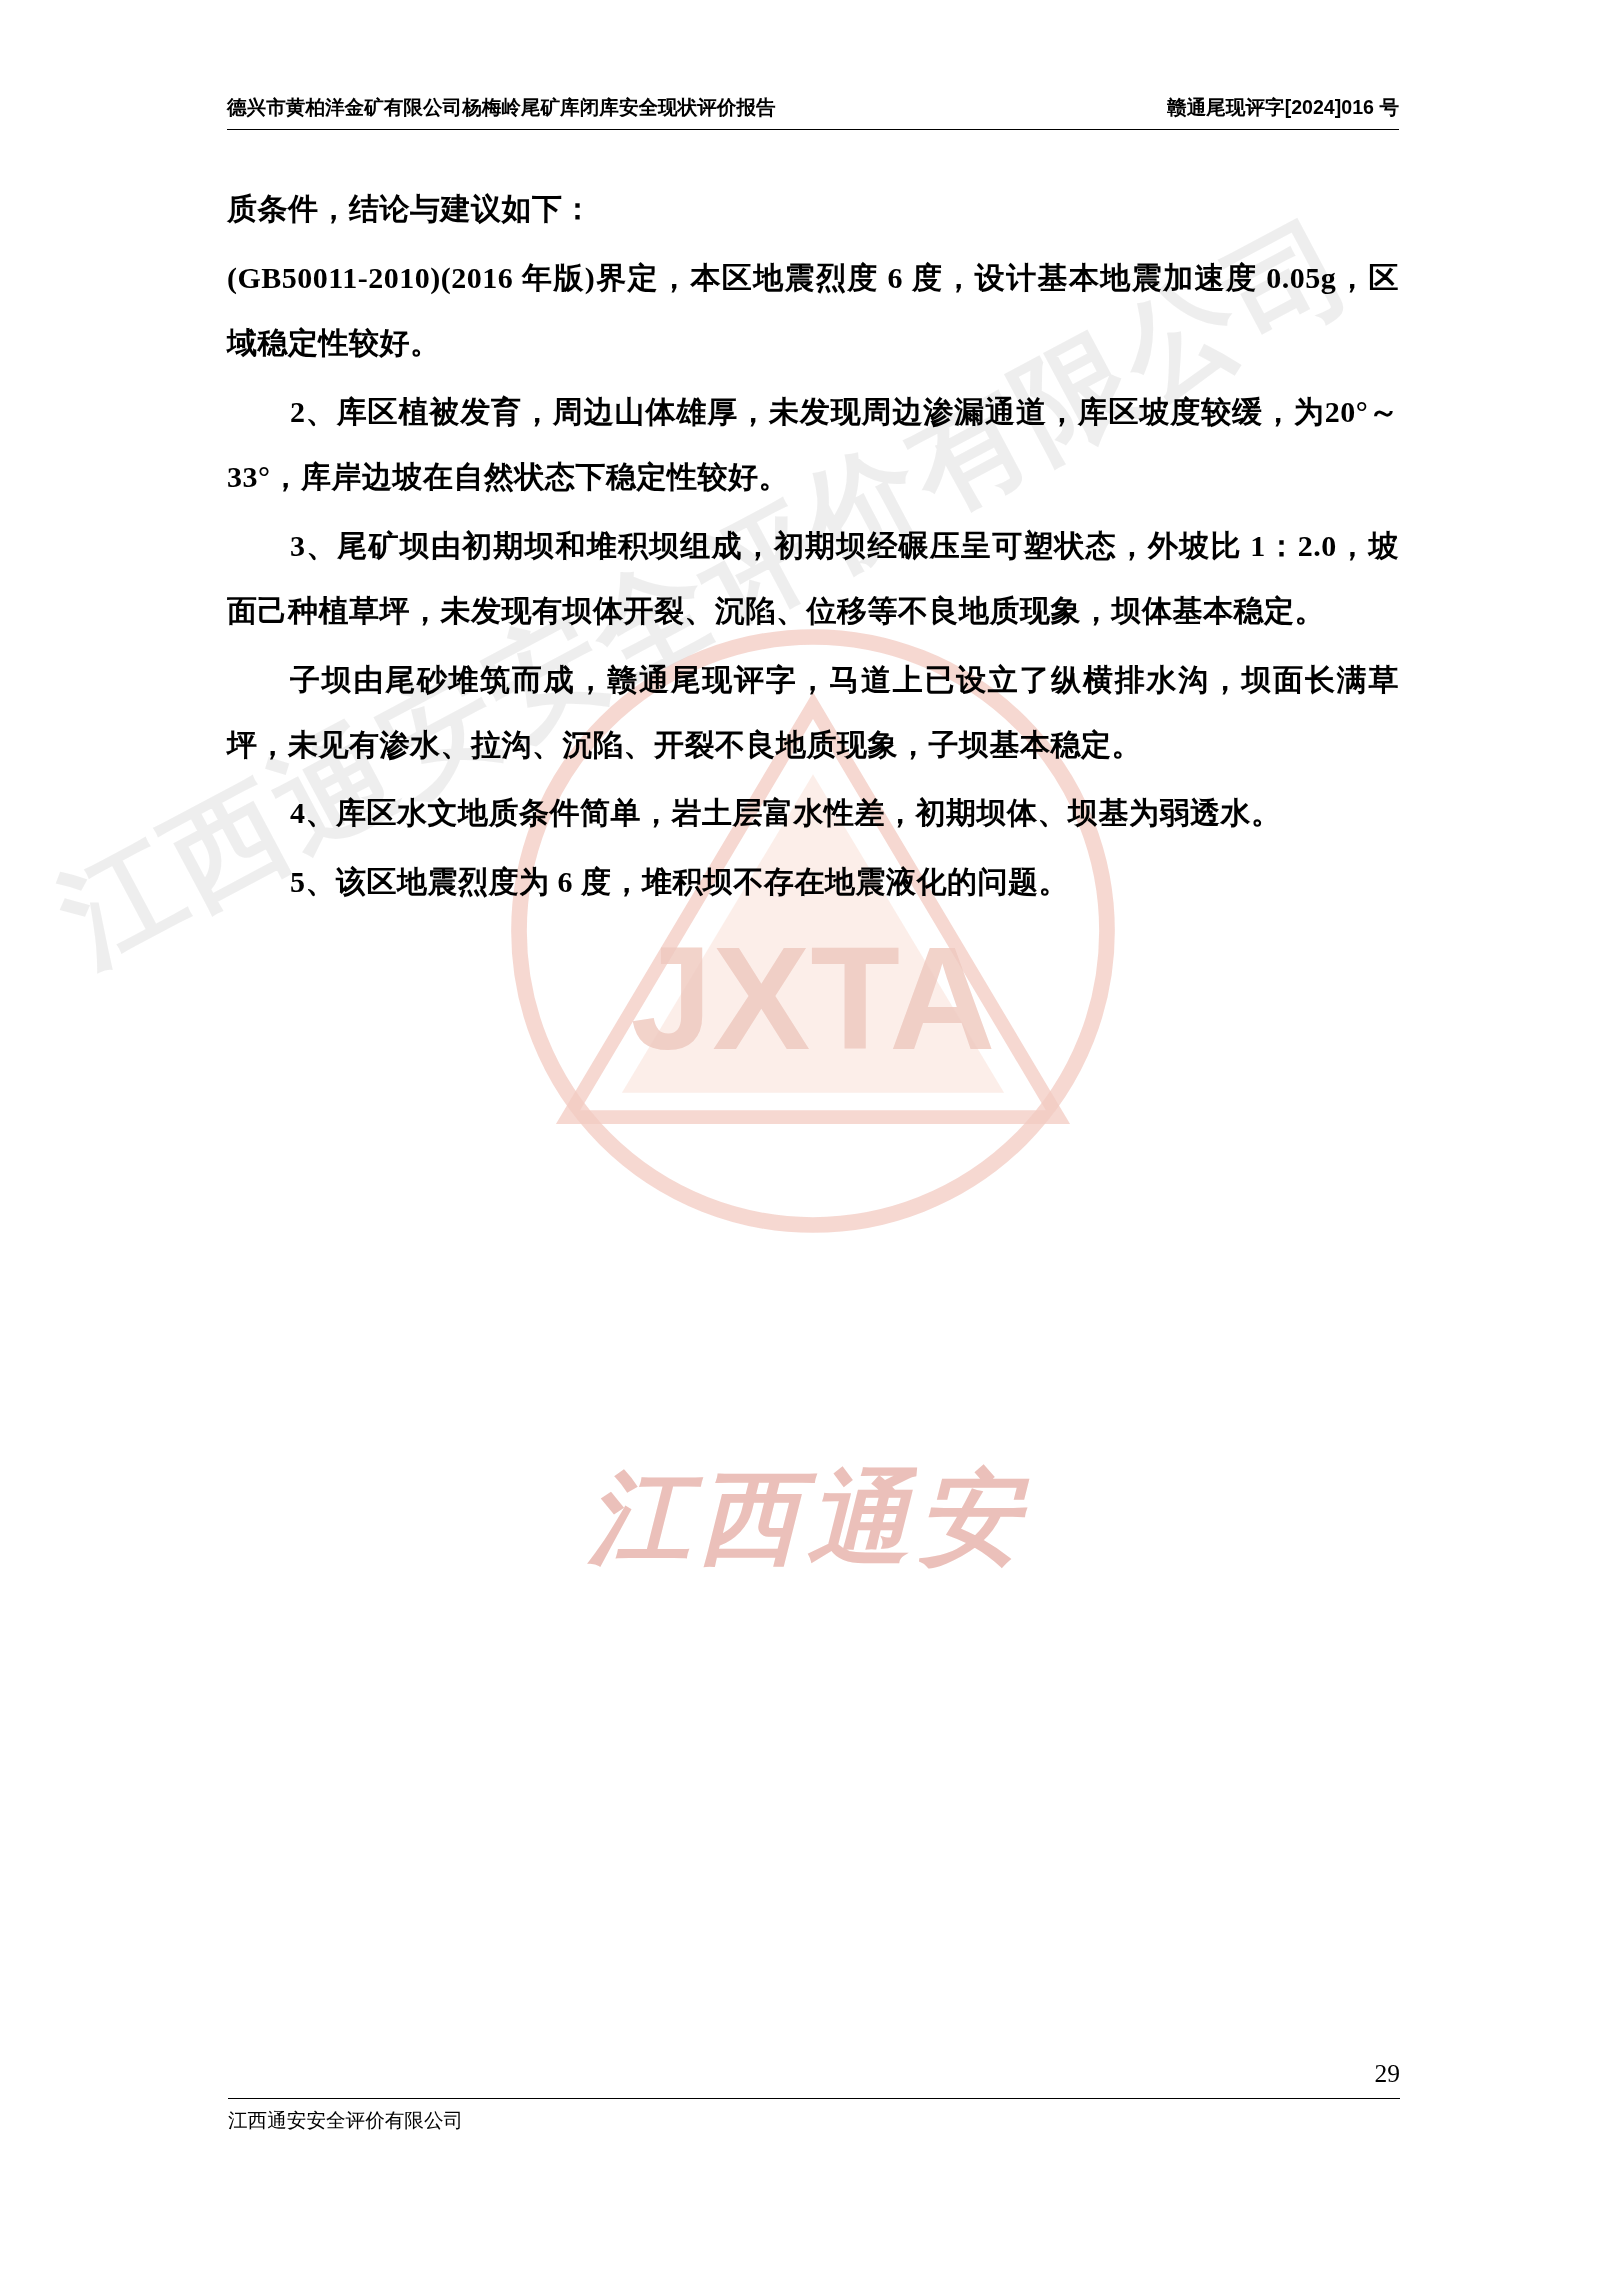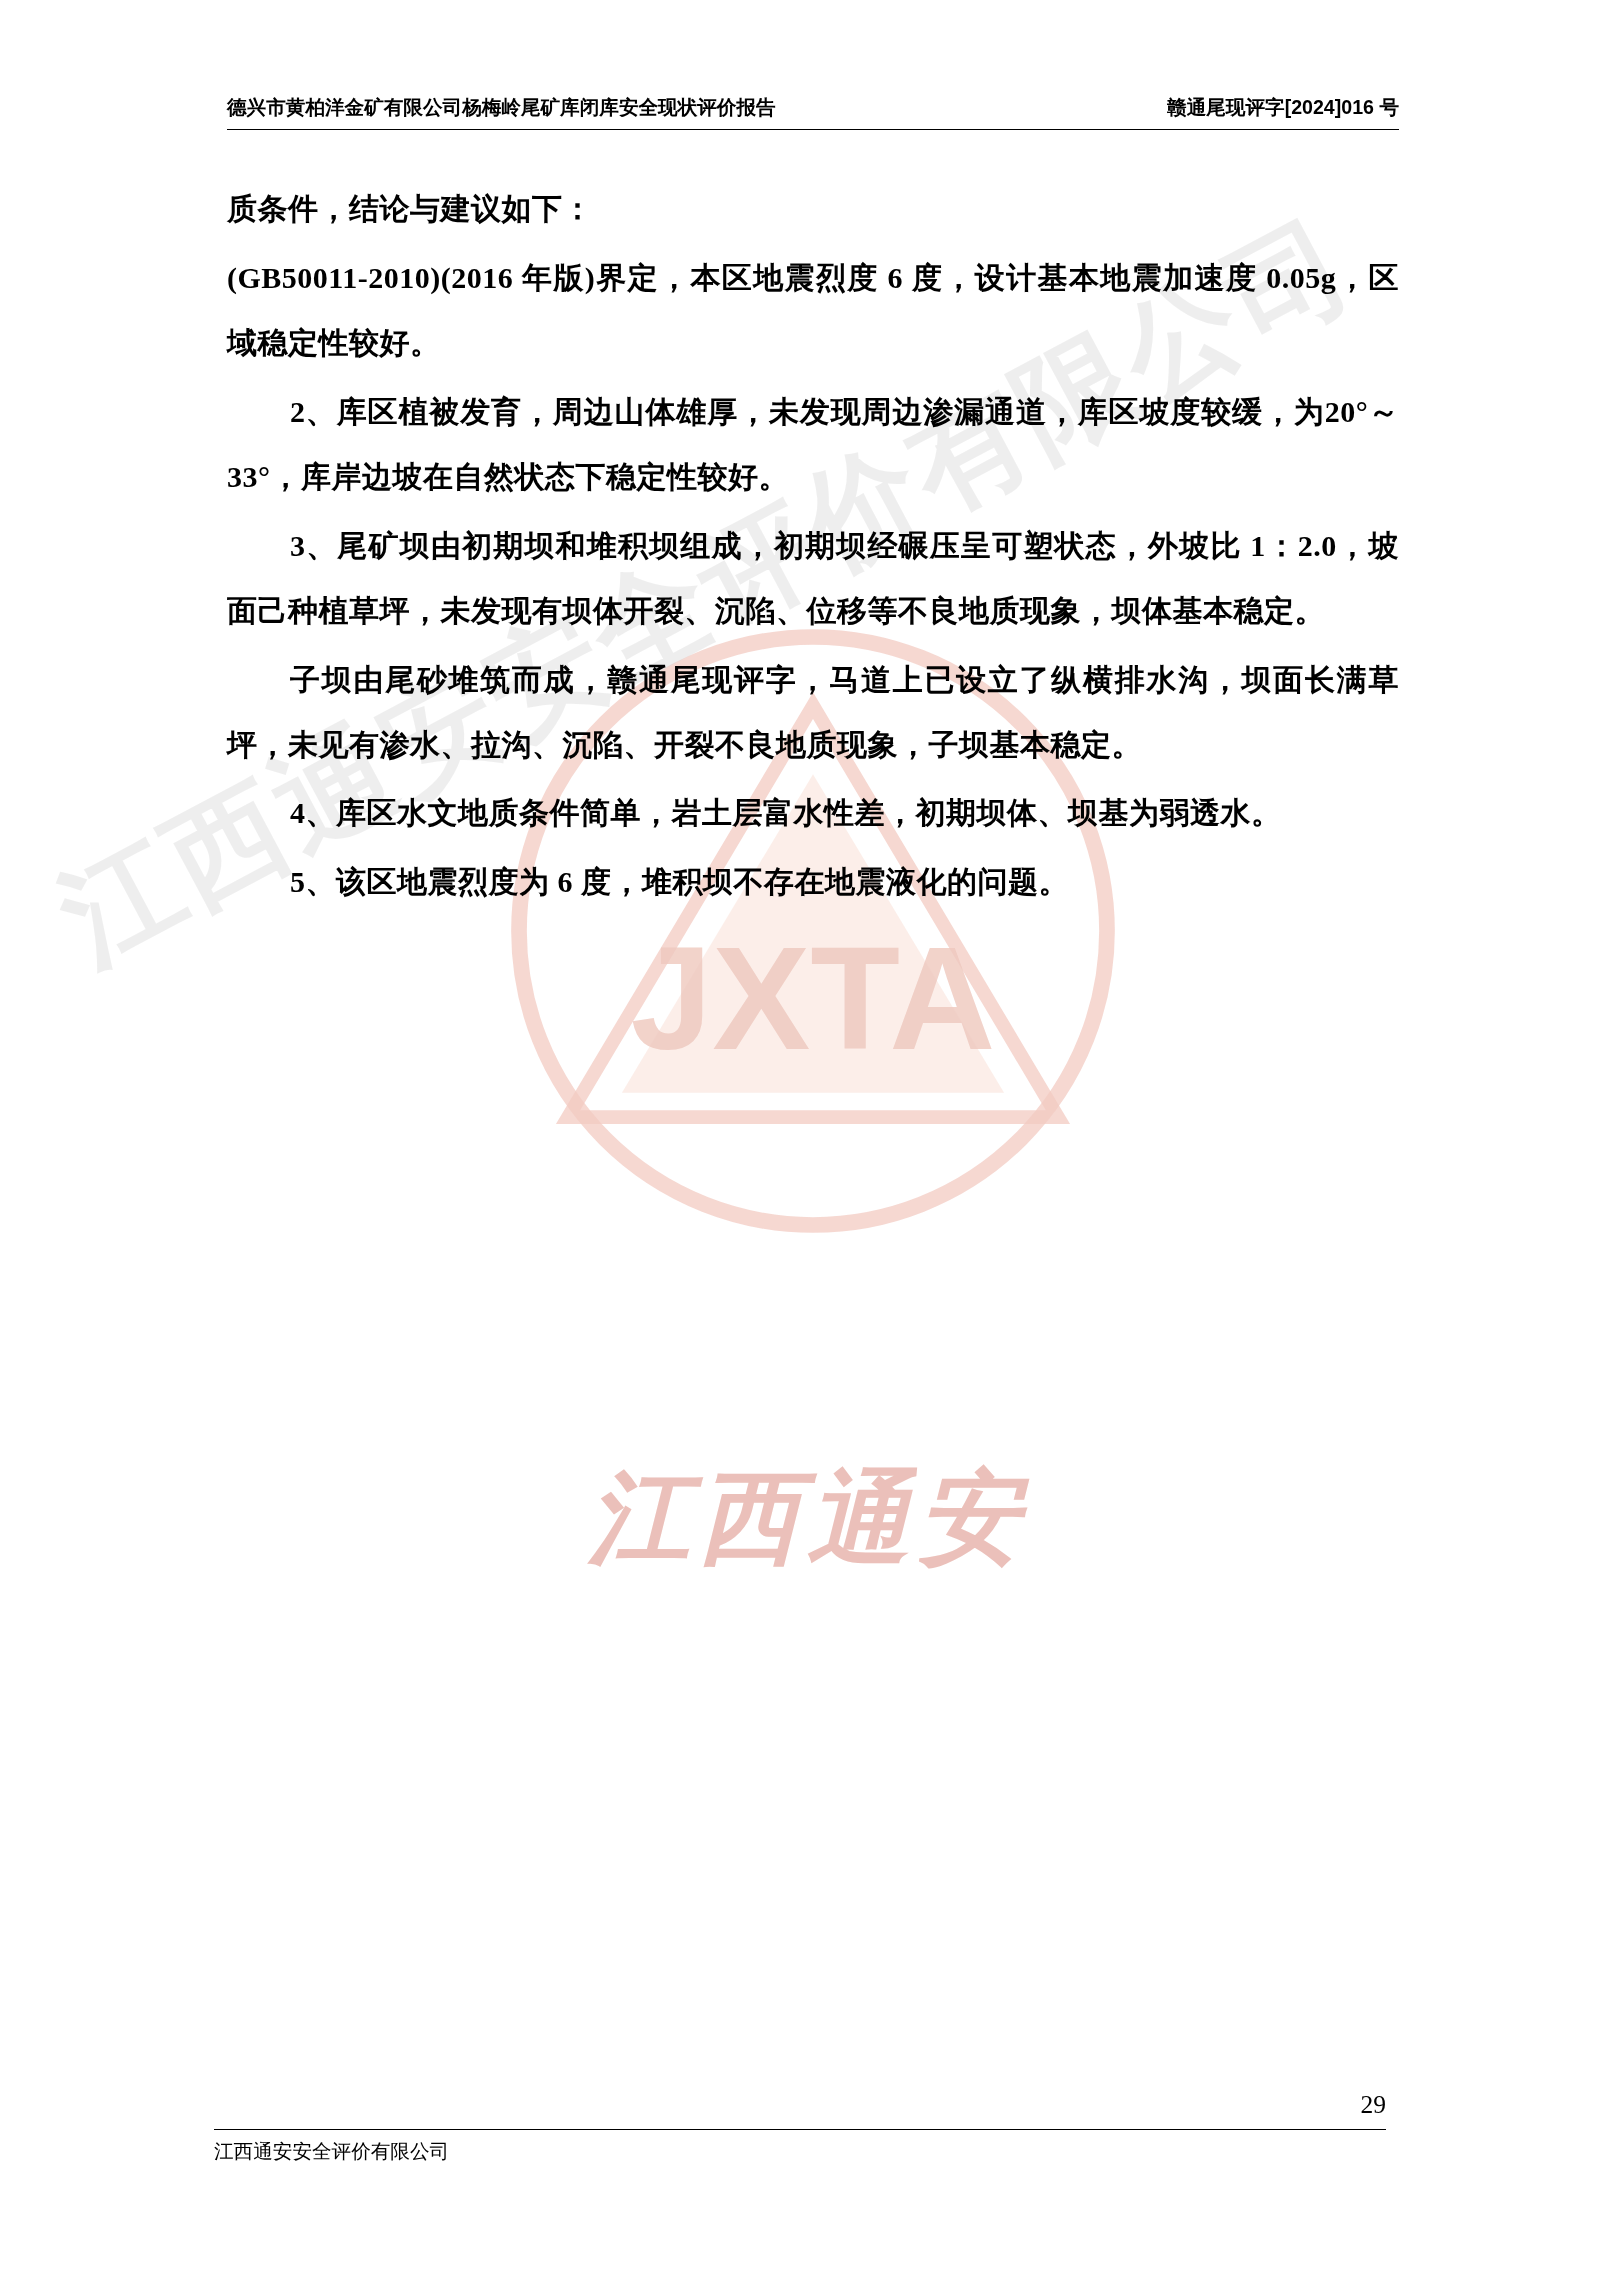--- a/index.html
+++ b/index.html
@@ -106,25 +106,24 @@
     text-align: justify;
     text-justify: inter-ideograph;
     letter-spacing: 0.5px;
   }
   p.indent {
     text-indent: 63px;
   }
   
   .footer {
     position: absolute;
-    left: 214px;
+    left: 228px;
     top: 2098px;
     width: 1172px;
     z-index: 3;
-    margin-top: 31px;
   }
   .footer-rule {
     border-top: 1.5px solid #000;
     width: 100%;
   }
   .footer-row {
     display: flex;
     justify-content: space-between;
     align-items: center;
     font-family: "Liberation Sans", sans-serif;

